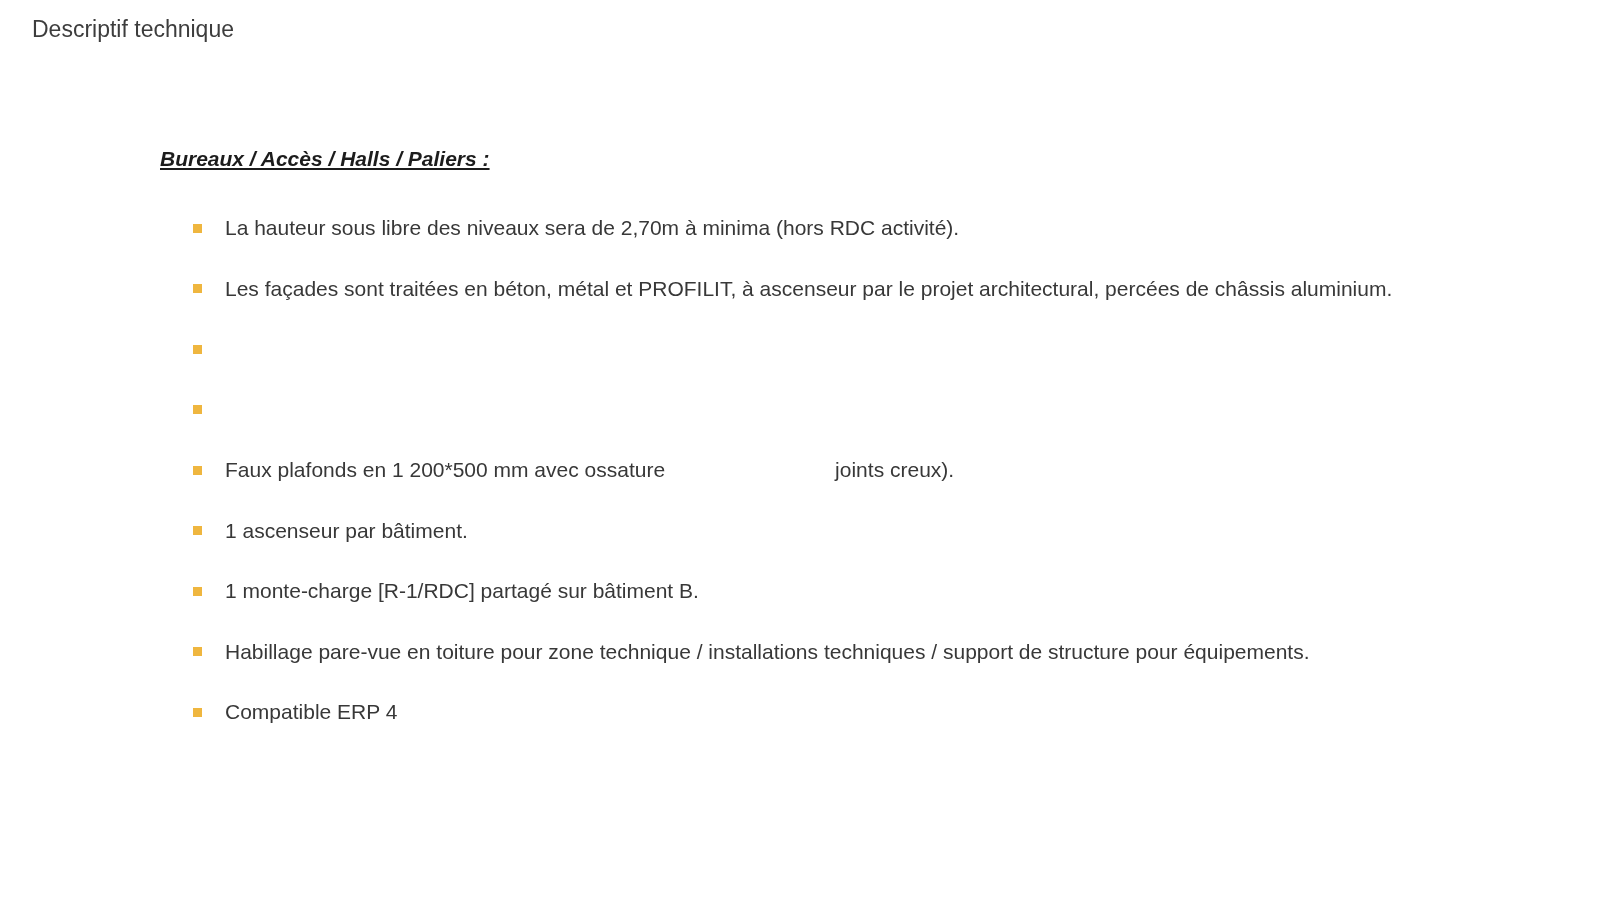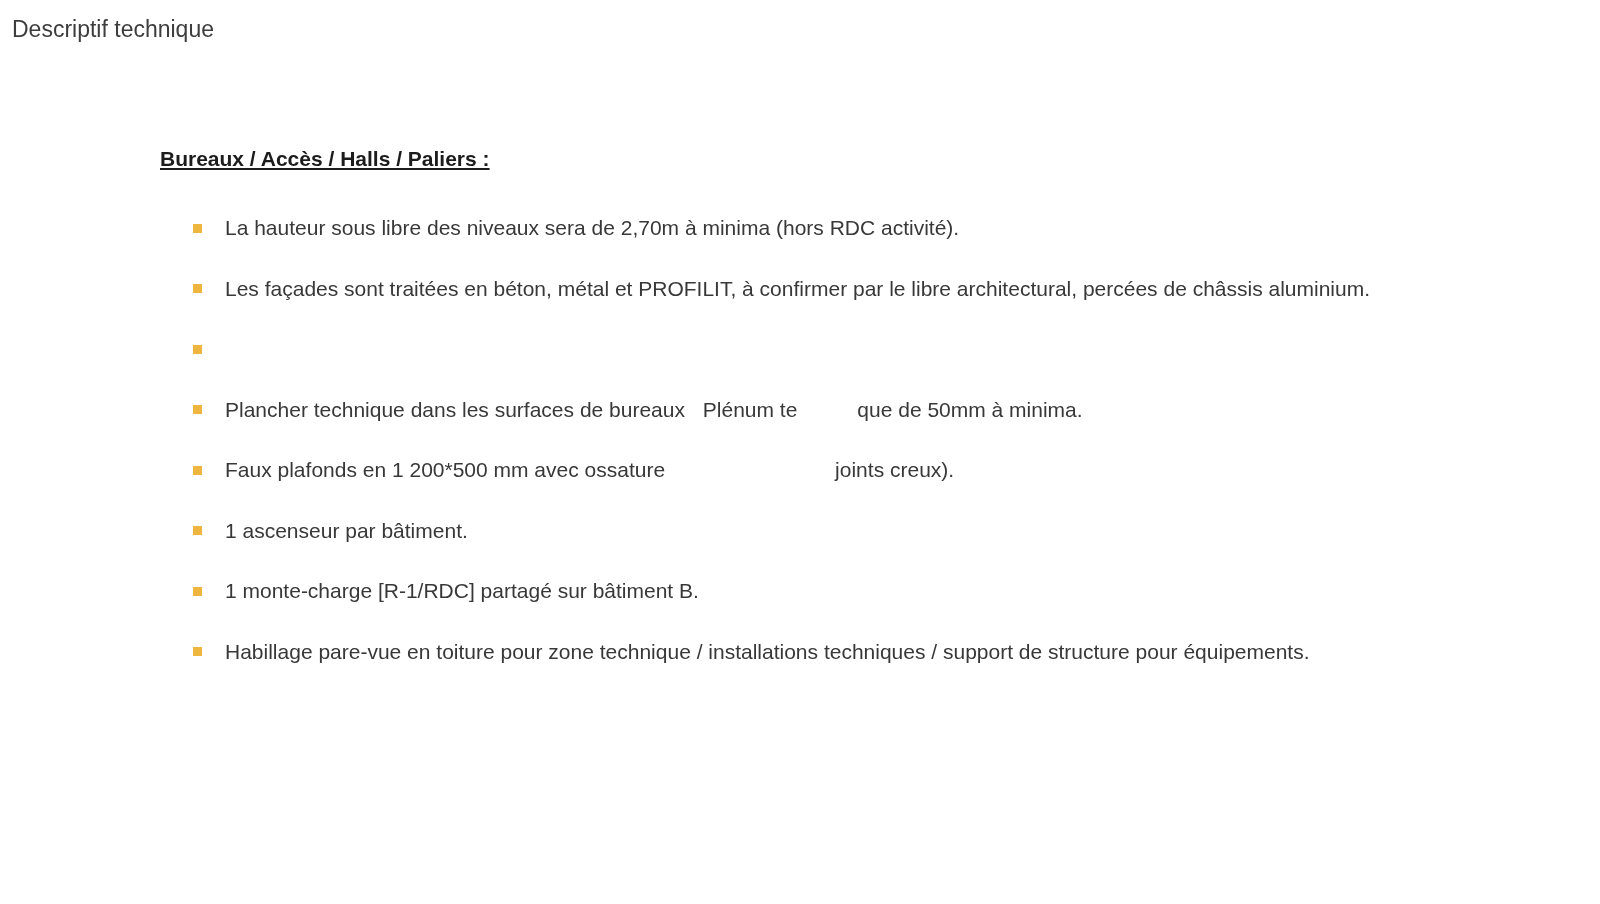--- a/index.html
+++ b/index.html
@@ -6,33 +6,34 @@
   body {
     width: 1600px; height: 904px;
     background: #ffffff;
     font-family: "Liberation Sans", sans-serif;
     color: #3a3a3a;
     overflow: hidden;
     position: relative;
   }
   .page-title {
     position: absolute;
-    left: 12px; top: 16px;
+    left: 32px; top: 16px;
     font-size: 23px;
     color: #3d3d3d;
     white-space: pre;
   }
   .section-heading {
     position: absolute;
     left: 160px; top: 147px;
     font-size: 21px;
     font-weight: bold;
     color: #1c1c1c;
     text-decoration: underline;
     white-space: pre;
+    font-style: italic;
   }
   ul.bullet-list {
     position: absolute;
     left: 193px; top: 198px;
     margin: 0; padding: 0;
     list-style: none;
   }
   ul.bullet-list li {
     height: 60.5px;
     display: flex;
@@ -66,38 +67,41 @@
 
 <div class="section-heading">Bureaux / Accès / Halls / Paliers :</div>
 
 <ul class="bullet-list">
     <li>
       <span class="bullet-square" style="background: rgb(239, 182, 63);"></span>
       <span class="item-text"><span>La hauteur sous libre des niveaux sera de 2,70m à minima (hors RDC activité).</span></span>
     </li>
     <li>
       <span class="bullet-square" style="background: rgb(239, 182, 63);"></span>
-      <span class="item-text"><span>Les façades sont traitées en béton, métal et PROFILIT, à confirmer par le libre architectural, percées de châssis aluminium.</span></span>
+      <span class="item-text"><span>Les façades sont traitées en béton, métal et PROFILIT, à ascenseur par le projet architectural, percées de châssis aluminium.</span></span>
     </li>
     <li>
       <span class="bullet-square" style="background: rgb(239, 182, 63);"></span>
     </li>
     <li>
       <span class="bullet-square" style="background: rgb(239, 182, 63);"></span>
-      <span class="item-text"><span>Plancher technique dans les surfaces de bureaux</span><span class="erased-gap" style="width: 12px;"></span><span> Plénum te</span><span class="erased-gap" style="width: 60px;"></span><span>que de 50mm à minima.</span></span>
     </li>
     <li>
       <span class="bullet-square" style="background: rgb(239, 182, 63);"></span>
       <span class="item-text"><span>Faux plafonds en 1 200*500 mm avec ossature</span><span class="erased-gap" style="width: 170px;"></span><span>joints creux).</span></span>
     </li>
     <li>
       <span class="bullet-square" style="background: rgb(239, 182, 63);"></span>
       <span class="item-text"><span>1 ascenseur par bâtiment.</span></span>
     </li>
     <li>
       <span class="bullet-square" style="background: rgb(239, 182, 63);"></span>
       <span class="item-text"><span>1 monte-charge [R-1/RDC] partagé sur bâtiment B.</span></span>
     </li>
     <li>
       <span class="bullet-square" style="background: rgb(239, 182, 63);"></span>
       <span class="item-text"><span>Habillage pare-vue en toiture pour zone technique / installations techniques / support de structure pour équipements.</span></span>
     </li>
+    <li>
+      <span class="bullet-square" style="background: rgb(239, 182, 63);"></span>
+      <span class="item-text"><span>Compatible ERP 4</span></span>
+    </li>
   </ul>
 
 </body></html>

